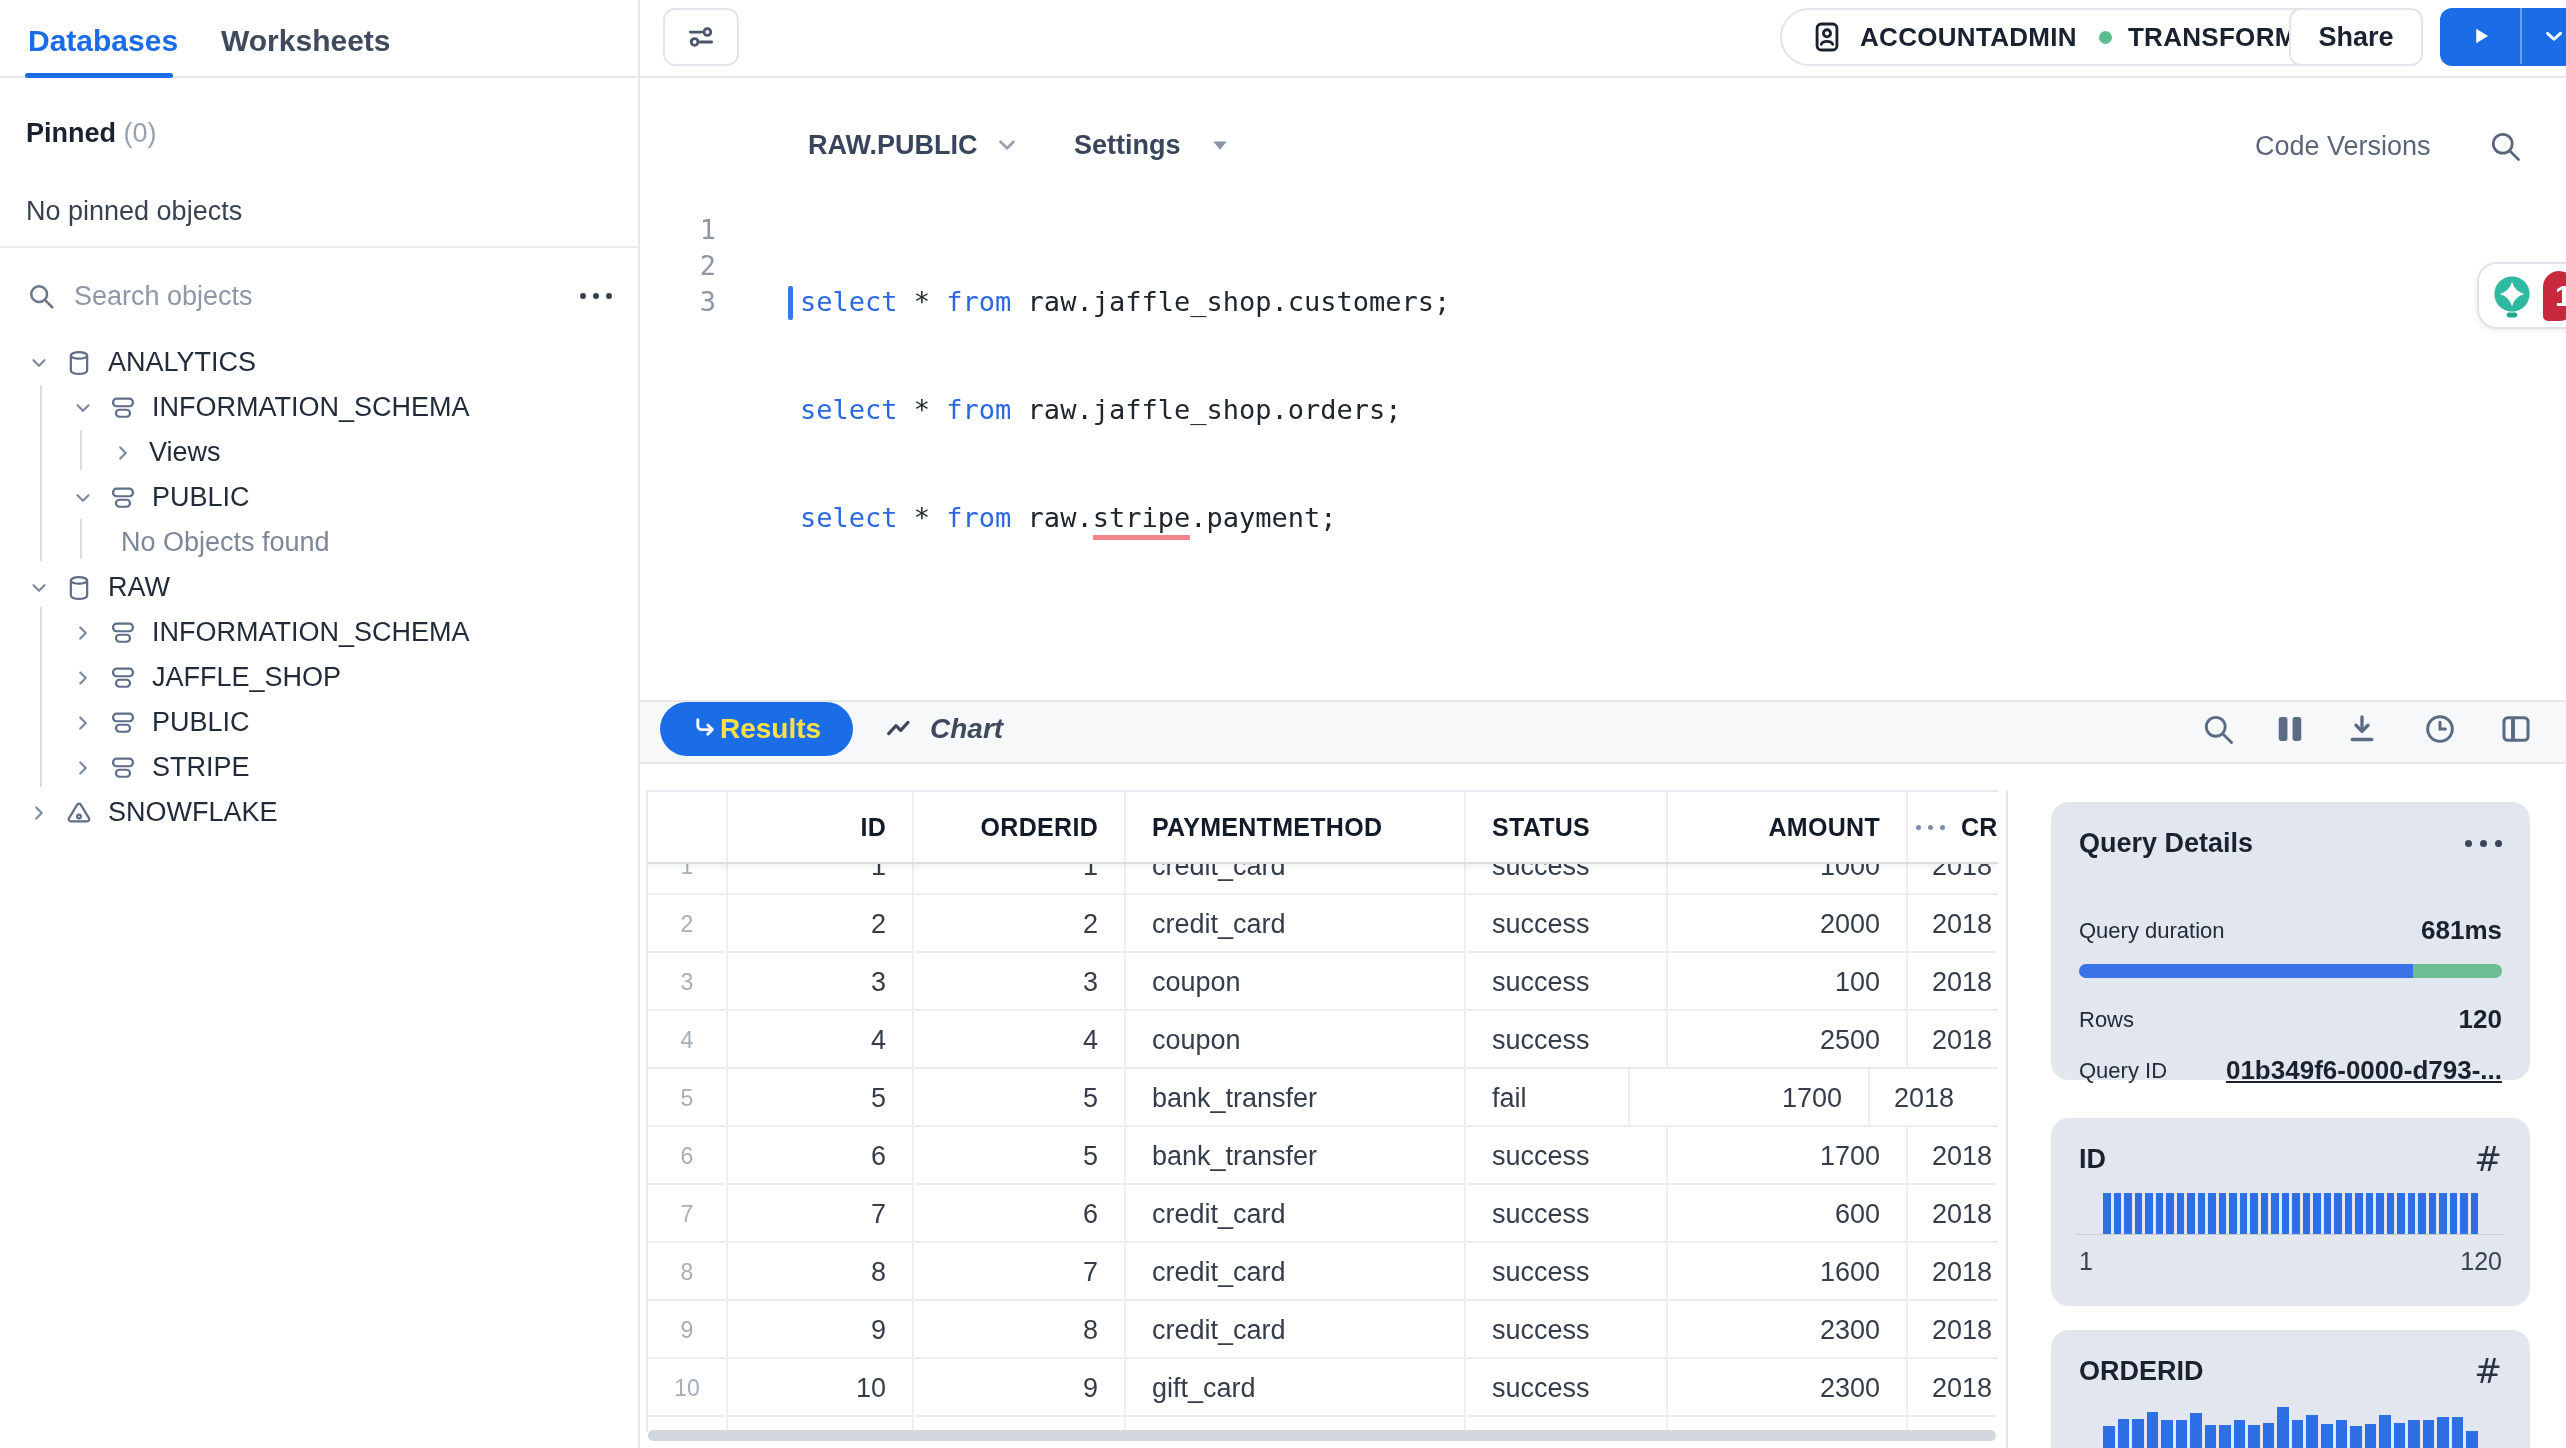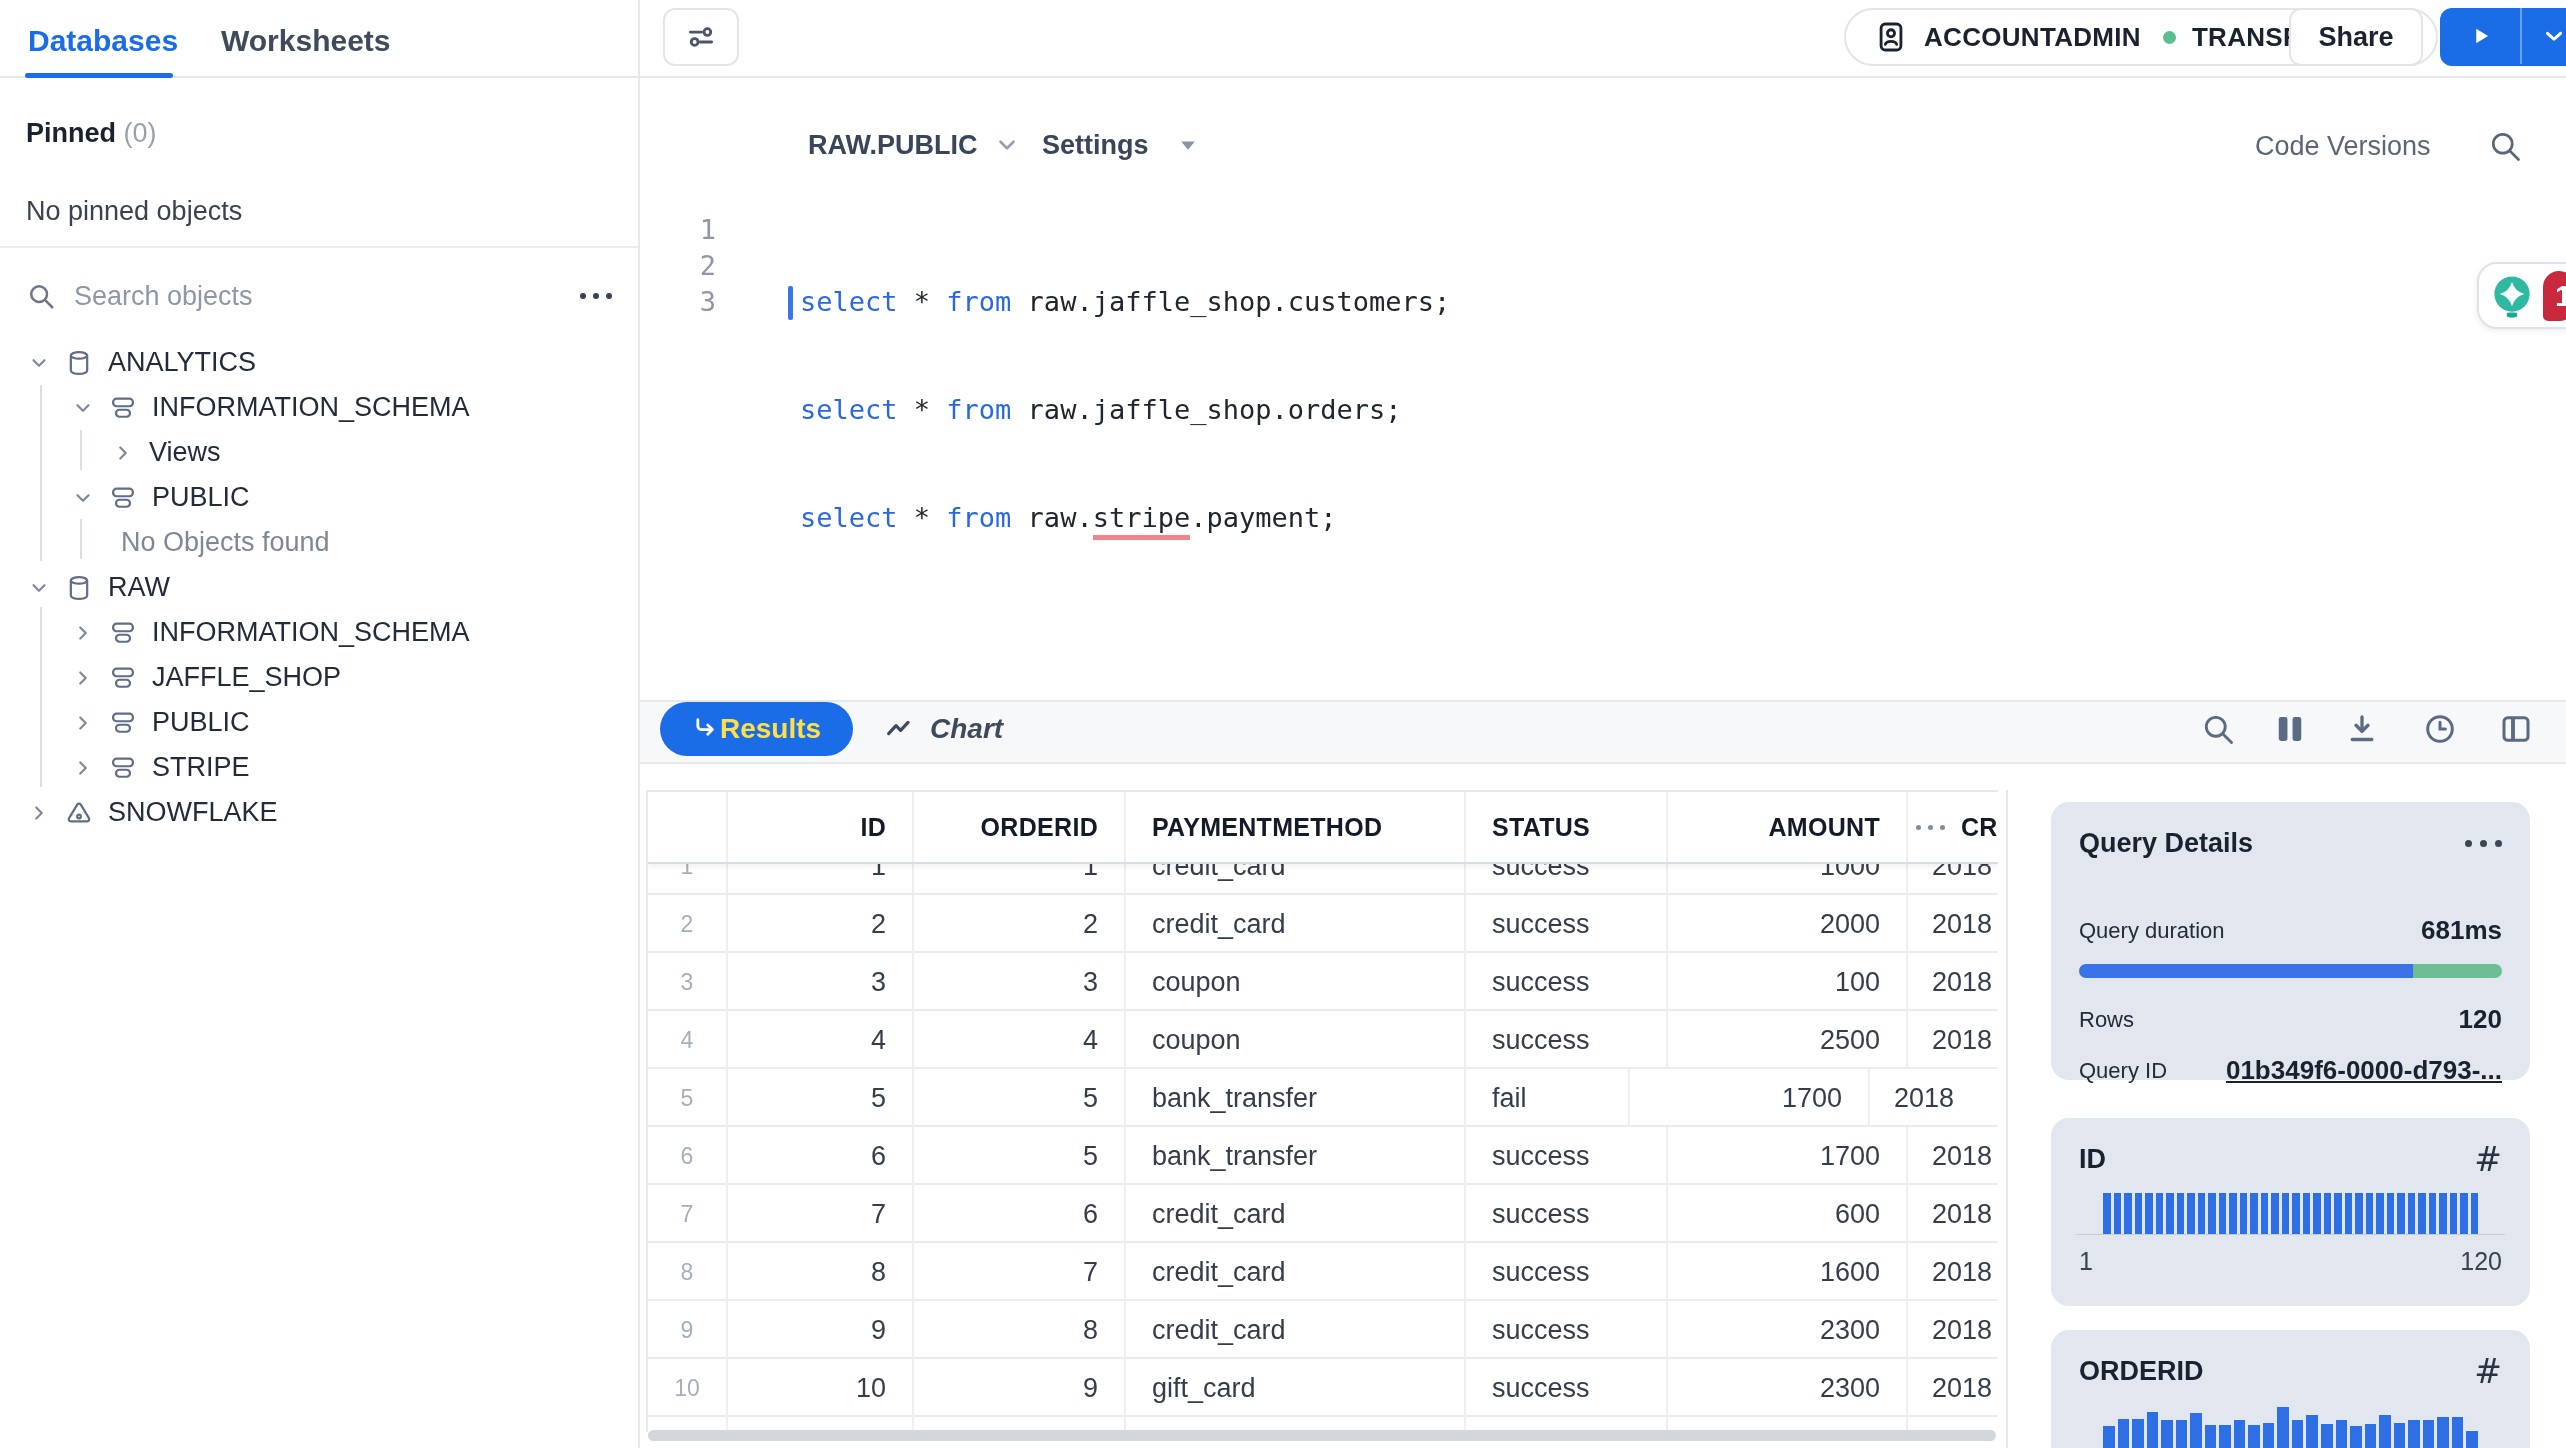--- a/index.html
+++ b/index.html
@@ -93,21 +93,21 @@
   <span>
     <svg width="34" height="34" viewBox="0 0 24 24" fill="none" stroke="#4A5568" stroke-width="2" stroke-linecap="round">
       <path d="M4.5 8.5h8"></path>
         <circle cx="16.5" cy="8.5" r="2.4"></circle>
       <path d="M19.5 15.5h-8"></path>
         <circle cx="7.5" cy="15.5" r="2.4"></circle>
     </svg>
   </span>
 </div>
 
-<div class="abs pill" style="left:1844px;top:8px;height:58px;padding:0 28px;gap:16px;align-items:center;">
+<div class="abs pill" style="left:1780px;top:8px;height:58px;padding:0 28px;gap:16px;align-items:center;">
   <span>
     <svg width="34" height="34" viewBox="0 0 24 24" fill="none" stroke="#1A2230" stroke-width="2" stroke-linecap="round">
       <rect x="5" y="2.8" width="14" height="18.4" rx="3"></rect>
       <circle cx="12" cy="9.4" r="2.5"></circle>
       <path d="M8 17.2c.9-2.8 7.1-2.8 8 0"></path>
     </svg>
   </span>
   <span class="pill-label">ACCOUNTADMIN</span>
   <span class="green-dot" style="margin-left:6px;"></span>
   <span class="pill-label">TRANSFORMING</span>
@@ -311,21 +311,21 @@
 </div>
 
 <div class="abs flex" style="left:808px;top:120px;height:50px;gap:16px;">
   <span class="ctx-label">RAW.PUBLIC</span>
   <span>
       <svg width="26" height="26" viewBox="0 0 24 24" fill="none" stroke="#97A0AE" stroke-width="2.4" stroke-linecap="round" stroke-linejoin="round">
         <path d="M6 9l6 6 6-6"></path>
       </svg>
     </span>
 </div>
-<div class="abs flex" style="left:1042px;top:120px;height:50px;gap:30px;">
+<div class="abs flex" style="left:1074px;top:120px;height:50px;gap:30px;">
   <span class="ctx-label">Settings</span>
   <span class="caret-down" style="transform:scale(.75);"></span>
 </div>
 <div class="abs cv-label" style="left:2255px;top:131px;">Code Versions</div>
 <div class="abs" style="left:2487px;top:128px;">
   <svg width="36" height="36" viewBox="0 0 24 24" fill="none" stroke="#5A6578" stroke-width="1.8" stroke-linecap="round">
       <circle cx="10.5" cy="10.5" r="6.3"></circle>
       <path d="M15.3 15.3L21 21"></path>
     </svg>
 </div>

